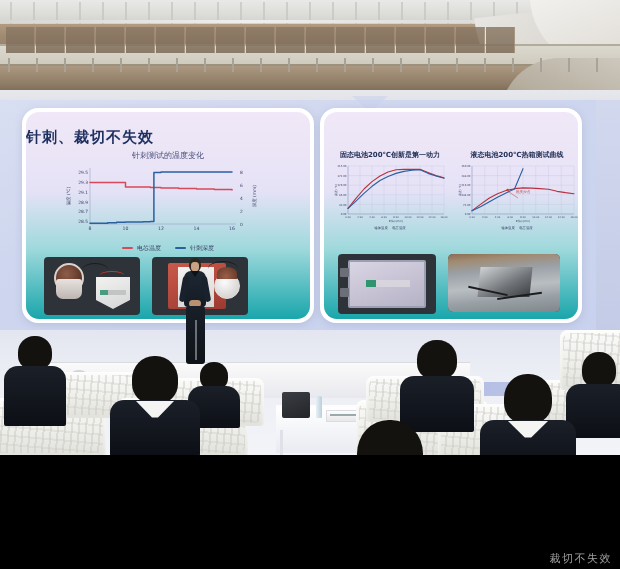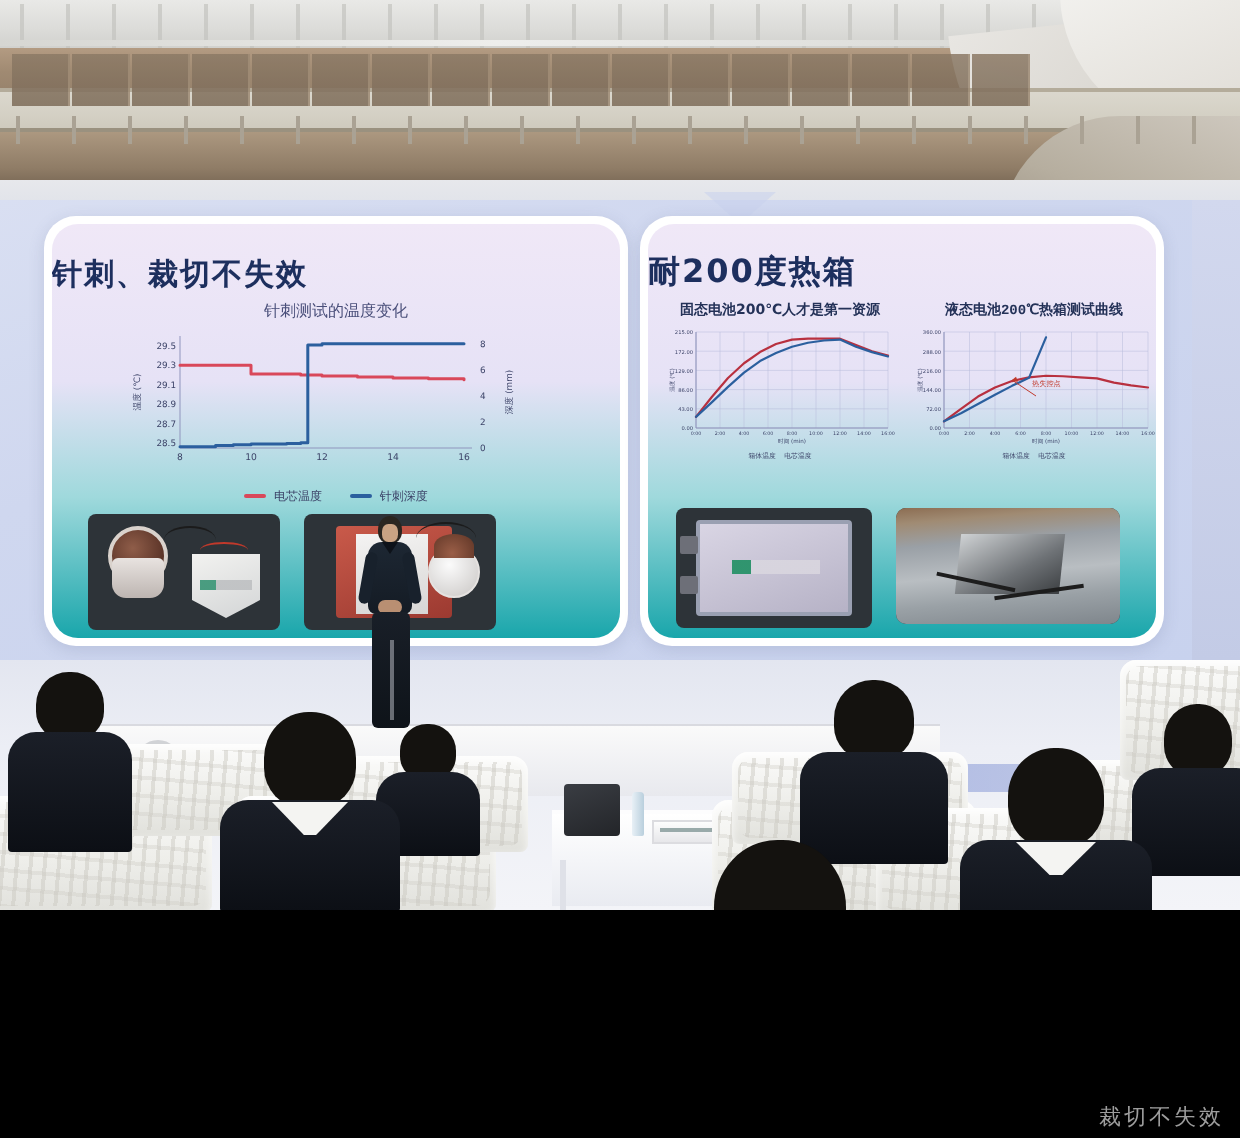--- a/index.html
+++ b/index.html
@@ -448,24 +448,23 @@
           <div class="disc"></div>
           <div class="disc-cap"></div>
           <div class="wire" style="left:56px;top:4px;width:30px;height:16px;"></div>
         </div>
       </div>
     </div>
 
     <div class="card" id="card-right">
       <div class="card-inner">
 
-        <div class="panel-title" id="title-right">耐200度热箱</div>
-
-        <div class="sub-title" style="left:6px;top:38px;width:120px;">固态电池200℃人才是第一资源</div>
-        <div class="sub-title" style="left:130px;top:38px;width:126px;font-family:Liberation Mono, monospace;">液态电池200℃热箱测试曲线</div>
+
+        <div class="sub-title" style="left:6px;top:38px;width:120px;">固态电池200℃创新是第一动力</div>
+        <div class="sub-title" style="left:130px;top:38px;width:126px;">液态电池200℃热箱测试曲线</div>
 
         <div class="chart-r" style="left:8px;top:50px;width:116px;">
           <svg id="svg-r1" width="116" height="62" viewBox="0 0 116 62">
               <line x1="16" y1="4" x2="112" y2="4" stroke="#b6bada" stroke-width="0.25"></line>
               <line x1="16" y1="13.6" x2="112" y2="13.6" stroke="#b6bada" stroke-width="0.25"></line>
               <line x1="16" y1="23.2" x2="112" y2="23.2" stroke="#b6bada" stroke-width="0.25"></line>
               <line x1="16" y1="32.8" x2="112" y2="32.8" stroke="#b6bada" stroke-width="0.25"></line>
               <line x1="16" y1="42.4" x2="112" y2="42.4" stroke="#b6bada" stroke-width="0.25"></line>
               <line x1="16" y1="52" x2="112" y2="52" stroke="#b6bada" stroke-width="0.25"></line>
               <line x1="16" y1="4" x2="16" y2="52" stroke="#b6bada" stroke-width="0.25"></line>

